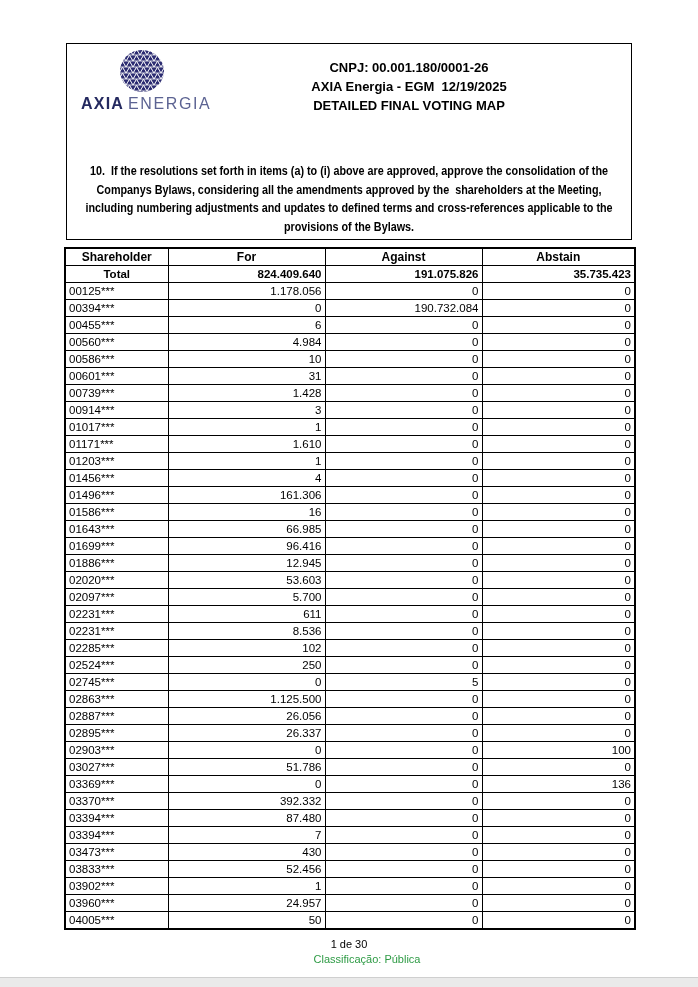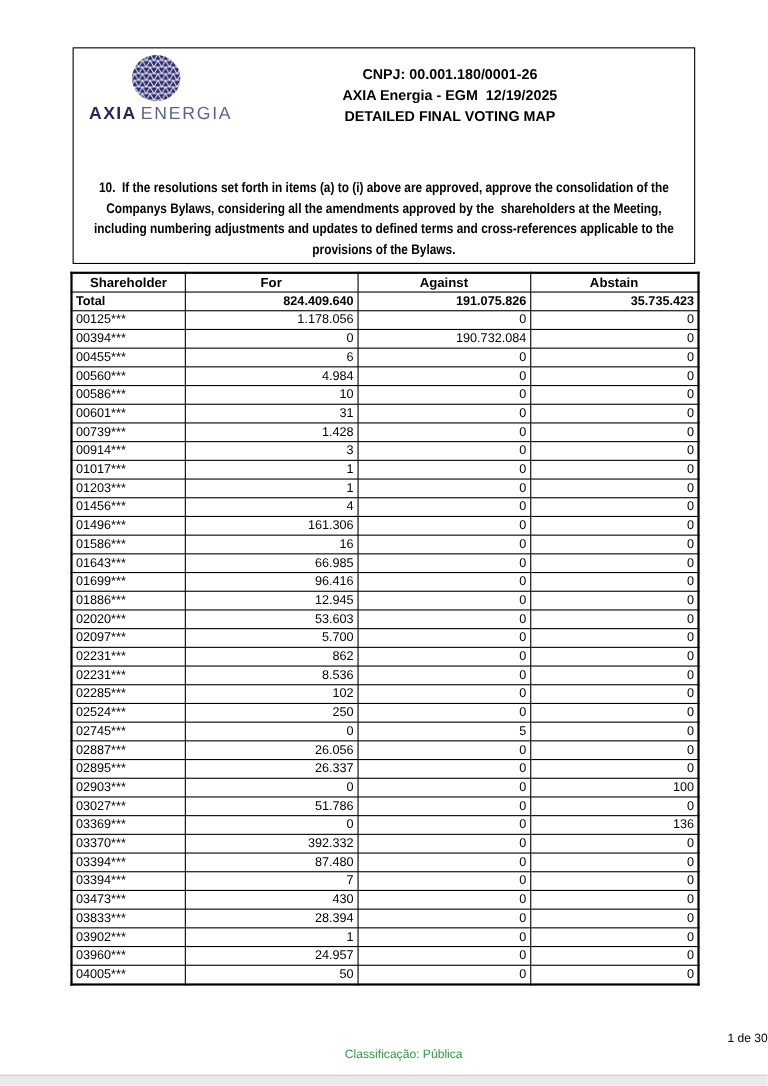--- a/index.html
+++ b/index.html
@@ -33,26 +33,26 @@
     position:absolute;left:64px;top:247px;width:570px;
     border-collapse:collapse;table-layout:fixed;
     font-size:11.5px;border:2px solid #000;
   }
   .vote-table th,.vote-table td{
     border:1px solid #000;height:16px;line-height:16px;
     padding:0 3px;overflow:hidden;white-space:nowrap;
   }
   .vote-table th{font-weight:bold;text-align:center;font-size:12px;}
   .row-total td{font-weight:bold;}
-  .row-total td:first-child{text-align:left;}
+  .row-total td:first-child{text-align:center;}
   .cell-left{text-align:left;}
   .cell-num{text-align:right;}
   
   .page-number{
-    position:absolute;left:0;right:0;top:938px;text-align:right;
+    position:absolute;left:0;right:0;top:938px;text-align:center;
     font-size:11px;line-height:13px;
   }
   .classification{
     position:absolute;left:0;right:0;top:952px;text-align:center;
     font-size:11px;line-height:14px;color:#2e9b45;margin-left:36px;
   }
   .bottom-strip{
     position:absolute;left:0;top:977px;width:100%;height:10px;
     background:#eaeaea;border-top:1px solid #cfcfcf;box-sizing:border-box;
   }
@@ -159,20 +159,26 @@
         <td class="cell-num">0</td>
         <td class="cell-num">0</td>
       </tr>
       <tr>
         <td class="cell-left">01017***</td>
         <td class="cell-num">1</td>
         <td class="cell-num">0</td>
         <td class="cell-num">0</td>
       </tr>
       <tr>
+        <td class="cell-left">01171***</td>
+        <td class="cell-num">1.610</td>
+        <td class="cell-num">0</td>
+        <td class="cell-num">0</td>
+      </tr>
+      <tr>
         <td class="cell-left">01203***</td>
         <td class="cell-num">1</td>
         <td class="cell-num">0</td>
         <td class="cell-num">0</td>
       </tr>
       <tr>
         <td class="cell-left">01456***</td>
         <td class="cell-num">4</td>
         <td class="cell-num">0</td>
         <td class="cell-num">0</td>
@@ -214,21 +220,21 @@
         <td class="cell-num">0</td>
       </tr>
       <tr>
         <td class="cell-left">02097***</td>
         <td class="cell-num">5.700</td>
         <td class="cell-num">0</td>
         <td class="cell-num">0</td>
       </tr>
       <tr>
         <td class="cell-left">02231***</td>
-        <td class="cell-num">862</td>
+        <td class="cell-num">611</td>
         <td class="cell-num">0</td>
         <td class="cell-num">0</td>
       </tr>
       <tr>
         <td class="cell-left">02231***</td>
         <td class="cell-num">8.536</td>
         <td class="cell-num">0</td>
         <td class="cell-num">0</td>
       </tr>
       <tr>
@@ -243,20 +249,26 @@
         <td class="cell-num">0</td>
         <td class="cell-num">0</td>
       </tr>
       <tr>
         <td class="cell-left">02745***</td>
         <td class="cell-num">0</td>
         <td class="cell-num">5</td>
         <td class="cell-num">0</td>
       </tr>
       <tr>
+        <td class="cell-left">02863***</td>
+        <td class="cell-num">1.125.500</td>
+        <td class="cell-num">0</td>
+        <td class="cell-num">0</td>
+      </tr>
+      <tr>
         <td class="cell-left">02887***</td>
         <td class="cell-num">26.056</td>
         <td class="cell-num">0</td>
         <td class="cell-num">0</td>
       </tr>
       <tr>
         <td class="cell-left">02895***</td>
         <td class="cell-num">26.337</td>
         <td class="cell-num">0</td>
         <td class="cell-num">0</td>
@@ -298,21 +310,21 @@
         <td class="cell-num">0</td>
       </tr>
       <tr>
         <td class="cell-left">03473***</td>
         <td class="cell-num">430</td>
         <td class="cell-num">0</td>
         <td class="cell-num">0</td>
       </tr>
       <tr>
         <td class="cell-left">03833***</td>
-        <td class="cell-num">28.394</td>
+        <td class="cell-num">52.456</td>
         <td class="cell-num">0</td>
         <td class="cell-num">0</td>
       </tr>
       <tr>
         <td class="cell-left">03902***</td>
         <td class="cell-num">1</td>
         <td class="cell-num">0</td>
         <td class="cell-num">0</td>
       </tr>
       <tr>

